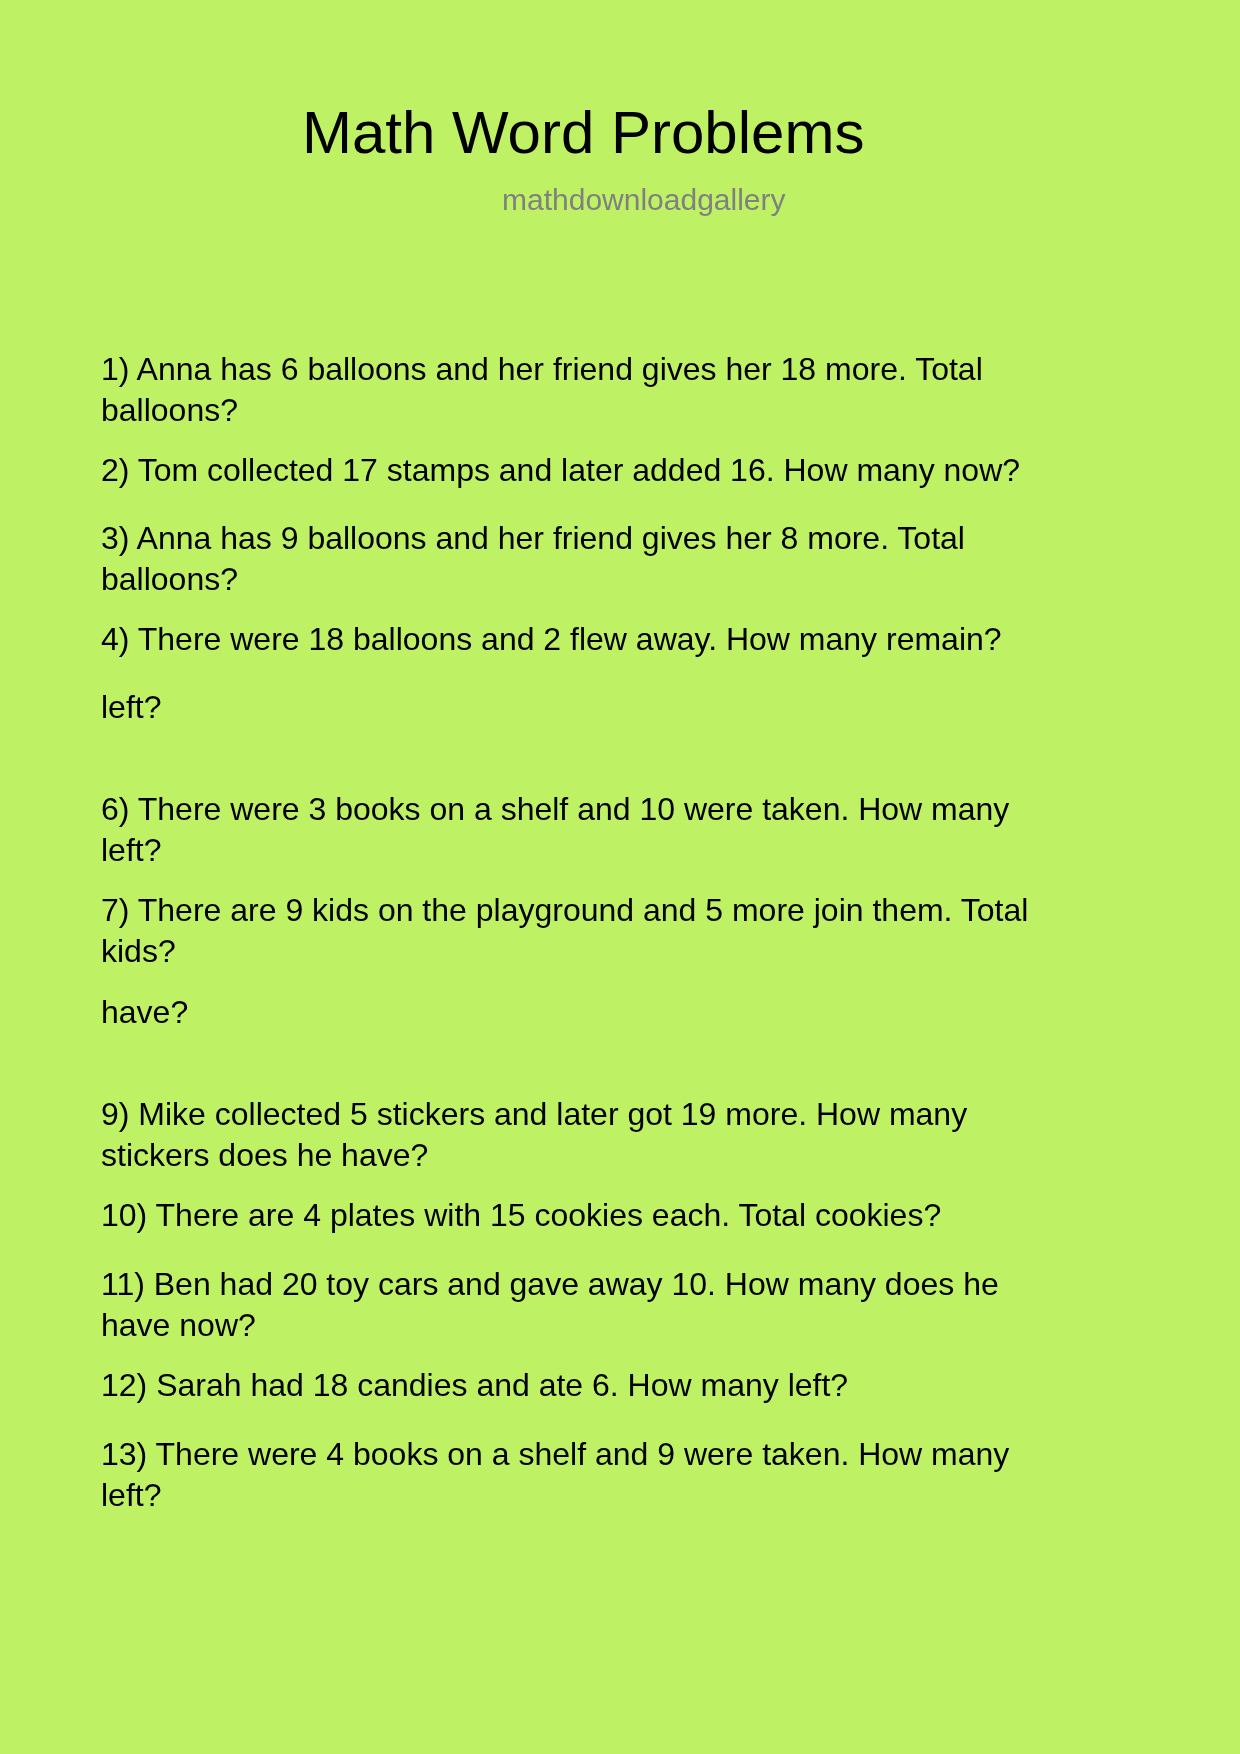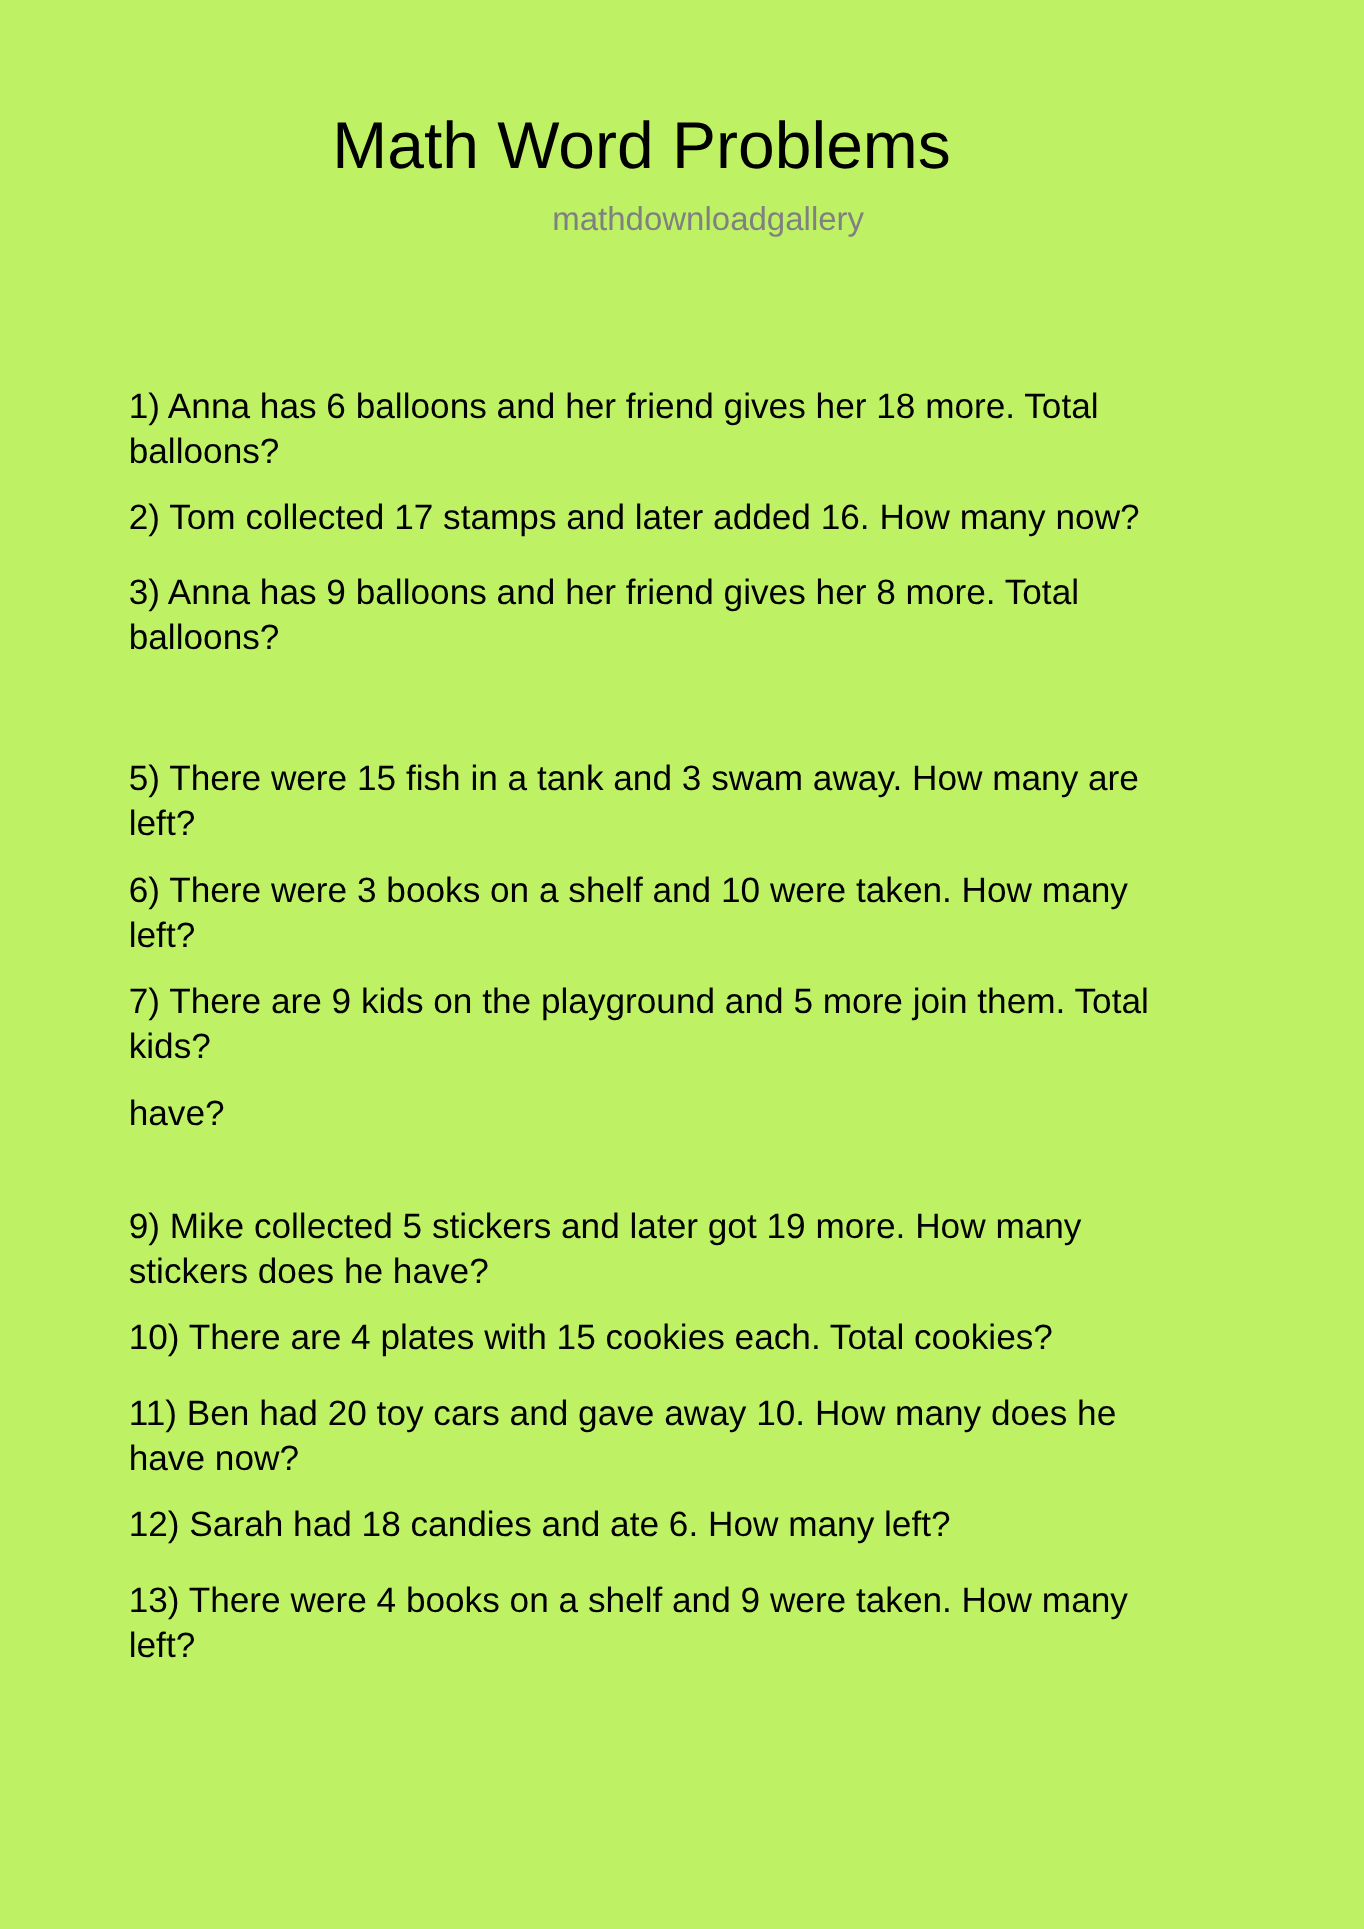--- a/index.html
+++ b/index.html
@@ -36,21 +36,21 @@
     left: 502px;
     top: 182px;
     font-size: 30px;
     line-height: 36px;
     white-space: nowrap;
     color: #808080;
     text-align: center;
   }
   .problem-list {
     position: absolute;
-    left: 16px;
+    left: 0;
     top: 0;
     width: 1005px;
     height: 1754px;
     margin: 0;
     padding: 0;
     list-style: none;
     border-radius: 28px;
   }
   .problem {
     position: absolute;
@@ -77,22 +77,24 @@
       <span class="line">1) Anna has 6 balloons and her friend gives her 18 more. Total</span>
       <span class="line">balloons?</span>
     </li>
     <li class="problem" style="top:450px">
       <span class="line">2) Tom collected 17 stamps and later added 16. How many now?</span>
     </li>
     <li class="problem" style="top:518px">
       <span class="line">3) Anna has 9 balloons and her friend gives her 8 more. Total</span>
       <span class="line">balloons?</span>
     </li>
+    <li class="problem" style="top:619px">
+      <span class="line">4) There were 18 balloons and 2 flew away. How many remain?</span>
+    </li>
     <li class="problem" style="top:687px">
-      <span class="line">5) There were 15 fish in a tank and 3 swam away. How many are</span>
       <span class="line">left?</span>
     </li>
     <li class="problem" style="top:789px">
       <span class="line">6) There were 3 books on a shelf and 10 were taken. How many</span>
       <span class="line">left?</span>
     </li>
     <li class="problem" style="top:890px">
       <span class="line">7) There are 9 kids on the playground and 5 more join them. Total</span>
       <span class="line">kids?</span>
     </li>

